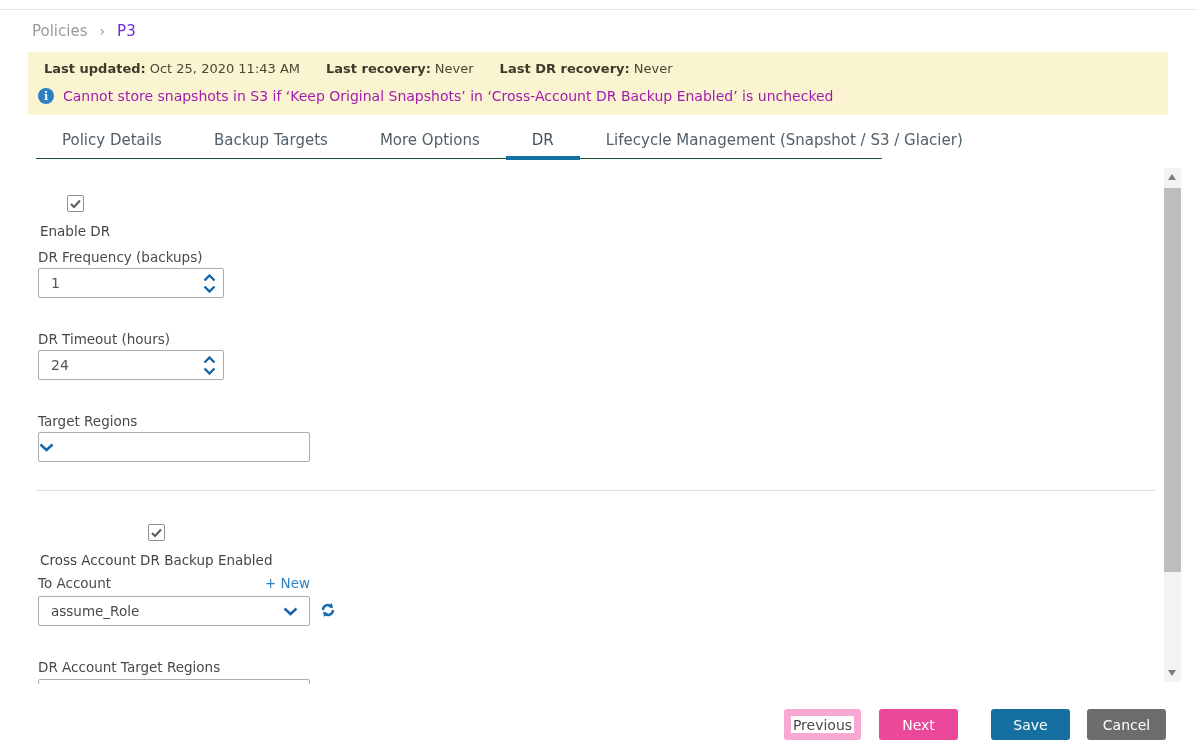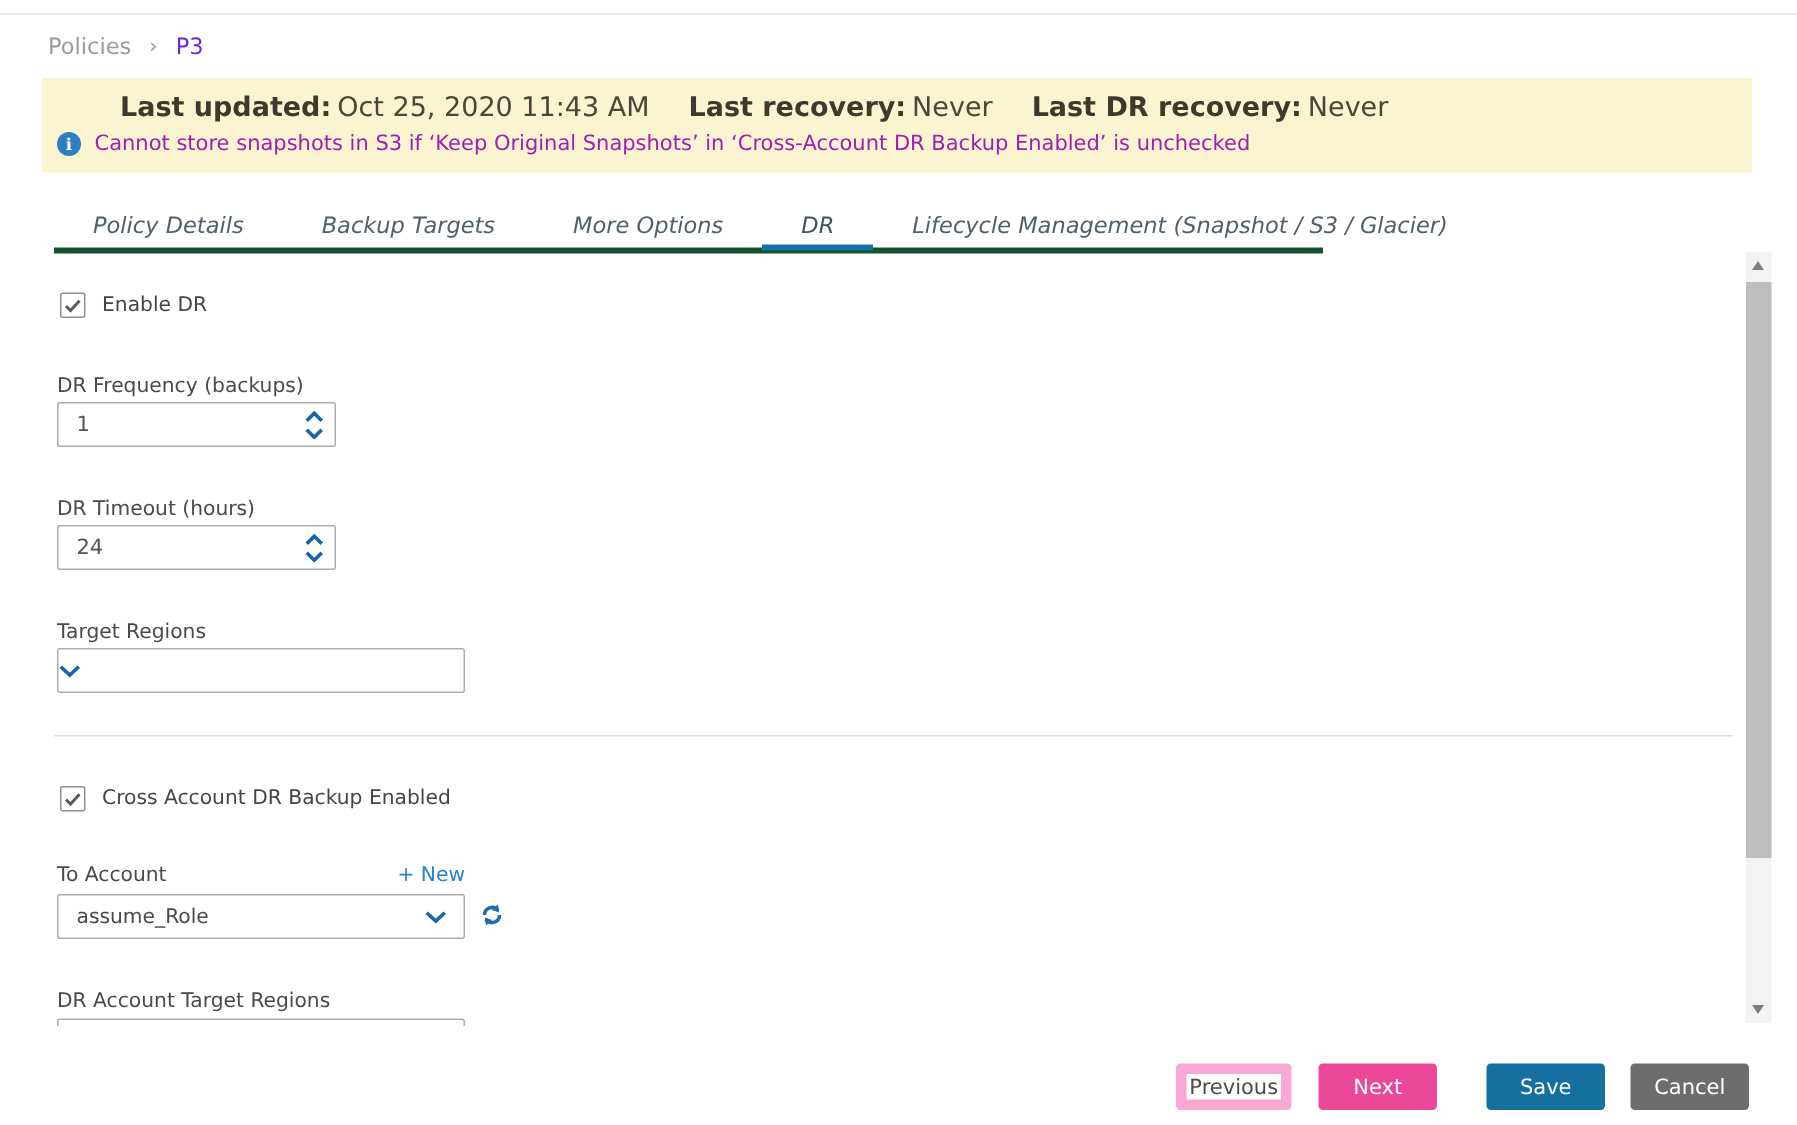--- a/index.html
+++ b/index.html
@@ -10,39 +10,39 @@
   .topline { position:absolute; top:9px; left:0; width:100%; height:1px; background:#e8e8e5; }
 
   
   .breadcrumb { position:absolute; left:32px; top:22px; display:flex; align-items:center; gap:12px; font-size:15px; }
   .crumb-parent { color:#9a9a9a; cursor:pointer; }
   .crumb-sep { color:#9a9a9a; font-size:14px; }
   .crumb-current { color:#6d28d9; }
 
   
   .banner { position:absolute; left:28px; top:52px; width:1140px; height:63px; background:#fbf4d1; }
-  .banner-row1 { position:absolute; left:16px; top:9px; display:flex; gap:26px; font-size:18px; color:#4c4637;margin-left:36px; }
+  .banner-row1 { position:absolute; left:16px; top:9px; display:flex; gap:26px; font-size:13px; color:#4c4637; }
   .banner-row1 b { color:#3e3a2b; margin-right:4px; }
   .banner-row2 { position:absolute; left:10px; top:36px; display:flex; align-items:center; gap:9px; }
   .info-ic { width:16px; height:16px; border-radius:50%; background:#2e7fc1; color:#fff;
     font-size:11px; font-weight:bold; display:flex; align-items:center; justify-content:center;
     font-family:"DejaVu Serif","Liberation Serif",serif; flex:0 0 16px; }
   .banner-row2 .txt { font-size:14px; color:#a21caf; }
 
   
-  .tabs { position:absolute; left:36px; top:136px; width:846px; height:33px;
-    border-bottom:4px solid #14532d; display:flex;font-style:italic; }
+  .tabs { position:absolute; left:36px; top:126px; width:846px; height:33px;
+    border-bottom:1px solid #14532d; display:flex; }
   .tab { padding:0 26px; font-size:15px; color:#51606b; line-height:29px; position:relative; cursor:pointer; white-space:nowrap; }
   .tab.active { color:#43525e; }
   .tab.active::after { content:""; position:absolute; left:0; right:0; bottom:-2px; height:4px; background:#1570a6; }
 
   
   .content { position:absolute; left:0; top:168px; width:1198px; height:516px; overflow:hidden; }
 
-  .cbrow { position:absolute; display:flex; align-items:flex-start; gap:11px; cursor:pointer; }
+  .cbrow { position:absolute; display:flex; align-items:center; gap:11px; cursor:pointer;flex-direction:column; }
   .cbrow.cb1 { left:40px; top:27px; }
   .cbrow.cb2 { left:40px; top:356px; }
   .cbox { width:17px; height:17px; background:#fff; border:1px solid #8f8f8f; border-radius:2px;
     display:flex; align-items:center; justify-content:center; }
   .cblabel { font-size:13.5px; color:#454545; }
 
   .flabel { position:absolute; font-size:13.5px; color:#4a4a4a; }
 
   .numbox { position:absolute; left:38px; width:186px; height:30px; border:1px solid #adadad;
     border-radius:2px; background:#fff; display:flex; align-items:center; }

